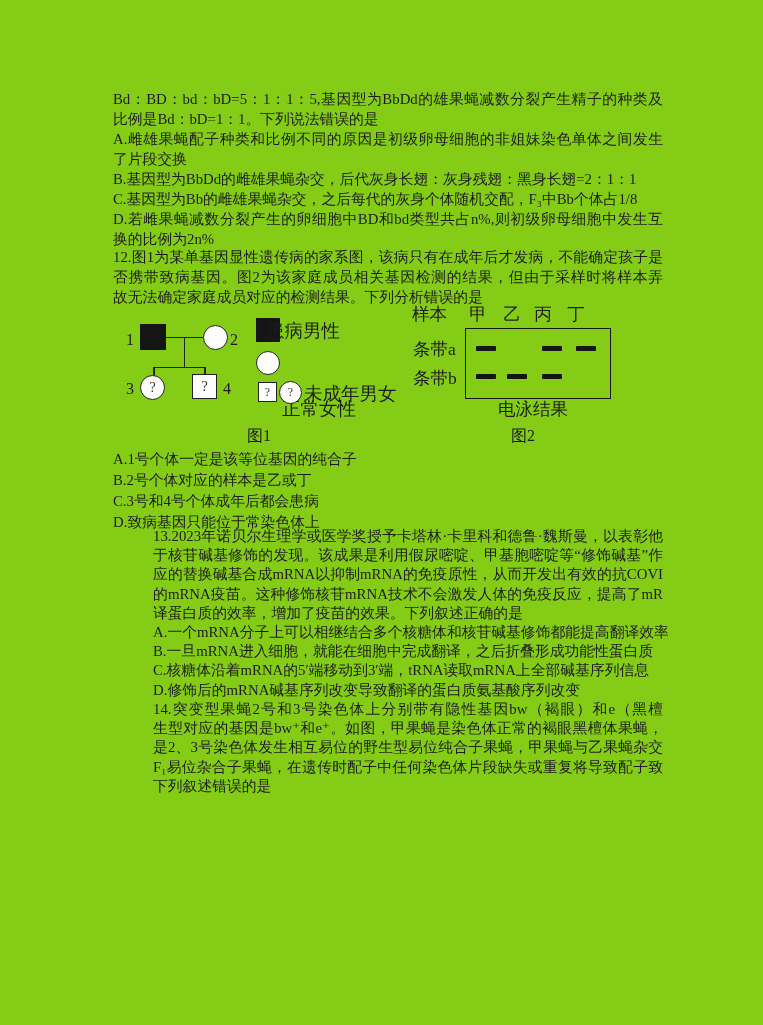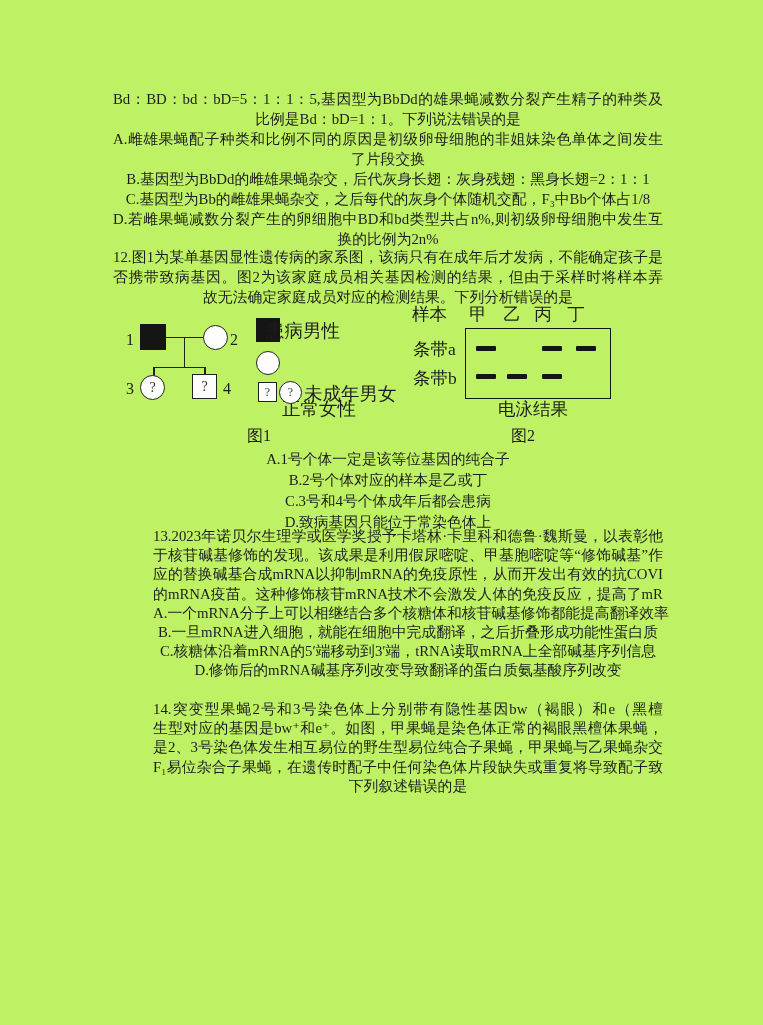--- a/index.html
+++ b/index.html
@@ -1,32 +1,31 @@
 <!DOCTYPE html>
 <html><head>
 <meta charset="utf-8">
 <style>
   html,body{margin:0;padding:0;}
   body{background:#e8e8e8;}
   .page{
     position:relative;
     width:763px;height:1025px;
     margin:0 auto;
-    background:#bef264;
+    background:#84cc16;
     overflow:hidden;
     font-family:"Liberation Serif","DejaVu Serif",serif;
     color:#1d1d1d;
   }
   
   .tb{position:absolute;left:113px;width:550px;font-size:14.8px;}
   .para{margin:0;padding:0;}
   .line{
     white-space:nowrap;
     overflow:visible;
-    text-align:center;
   }
   .line.fj{
     white-space:normal;
     text-align:justify;
     text-align-last:justify;
     word-break:break-all;
     overflow:hidden;
   }
   .blk-q11{top:89px;}
   .blk-q12s{top:247px;}
@@ -172,20 +171,21 @@
         <div class="line">D.致病基因只能位于常染色体上</div>
       </div>
     </section>
 
   <section class="tb blk-q13">
       <div class="para">
         <div class="line fj">13.2023年诺贝尔生理学或医学奖授予卡塔林·卡里科和德鲁·魏斯曼，以表彰他们关</div>
         <div class="line fj">于核苷碱基修饰的发现。该成果是利用假尿嘧啶、甲基胞嘧啶等“修饰碱基”作为相</div>
         <div class="line fj">应的替换碱基合成mRNA以抑制mRNA的免疫原性，从而开发出有效的抗COVID-18</div>
         <div class="line fj">的mRNA疫苗。这种修饰核苷mRNA技术不会激发人体的免疫反应，提高了mRNA翻</div>
+        <div class="line">译蛋白质的效率，增加了疫苗的效果。下列叙述正确的是</div>
       </div>
       <div class="para">
         <div class="line">A.一个mRNA分子上可以相继结合多个核糖体和核苷碱基修饰都能提高翻译效率</div>
       </div>
       <div class="para">
         <div class="line">B.一旦mRNA进入细胞，就能在细胞中完成翻译，之后折叠形成功能性蛋白质</div>
       </div>
       <div class="para">
         <div class="line">C.核糖体沿着mRNA的5′端移动到3′端，tRNA读取mRNA上全部碱基序列信息</div>
       </div>

